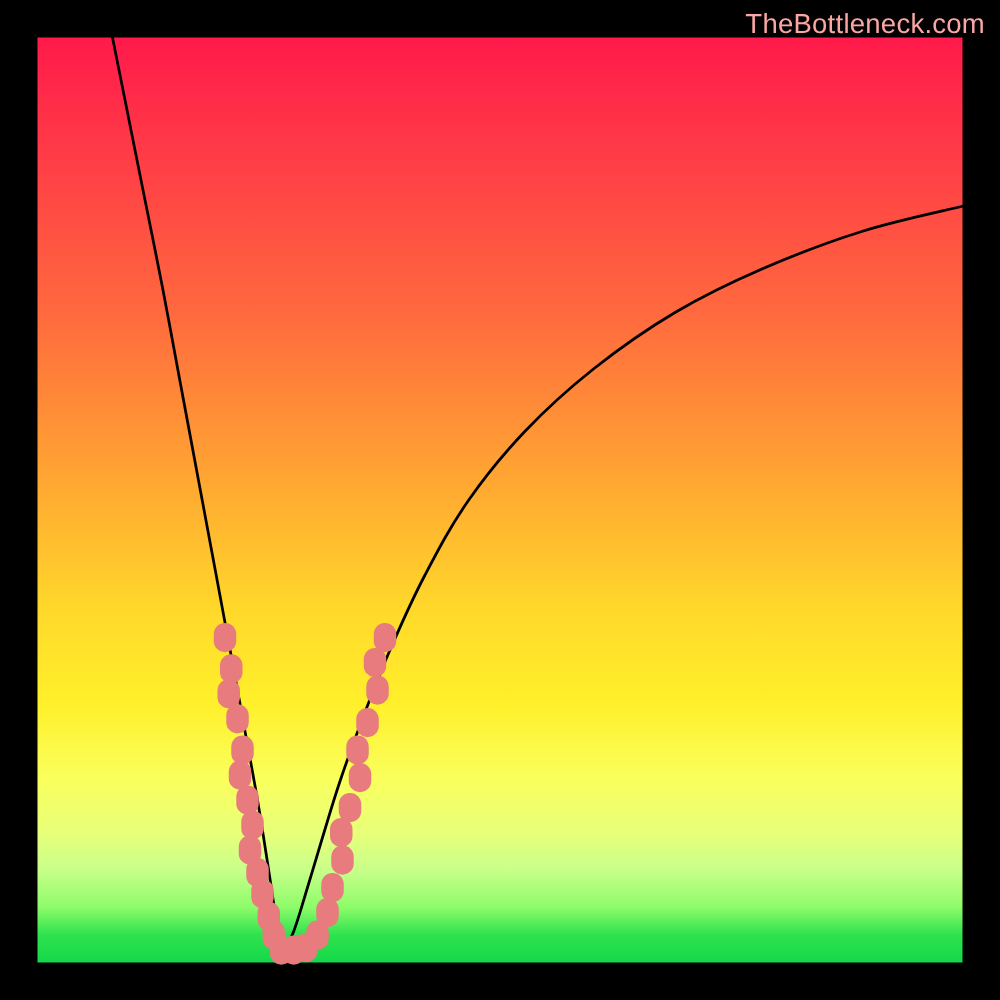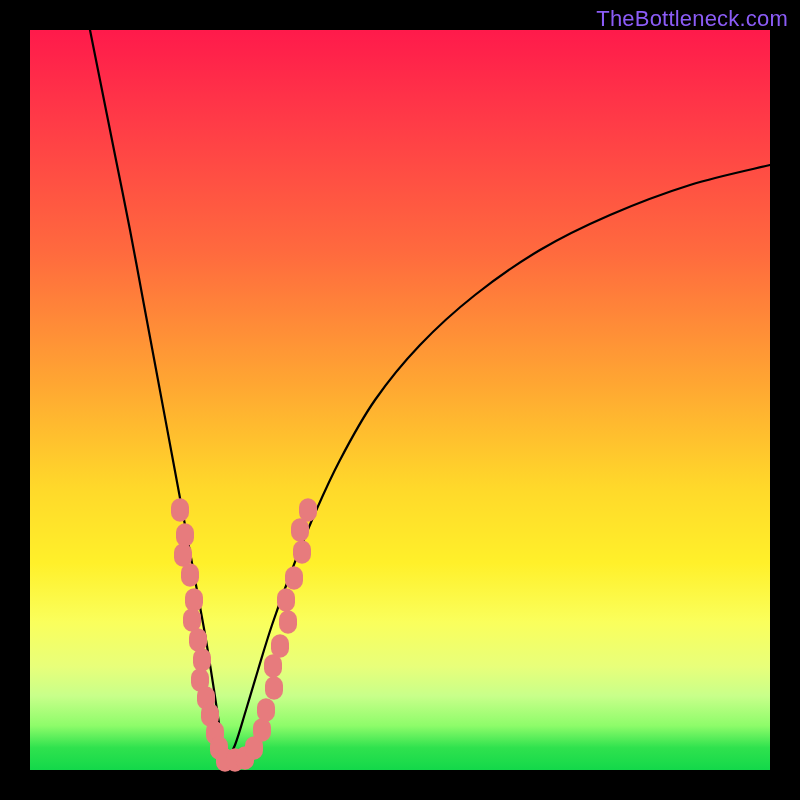--- a/index.html
+++ b/index.html
@@ -37,21 +37,21 @@
       #c8ff8a 90%,
       #8efc6a 94%,
       #2fe24e 97%,
       #13d84a 100%
     );
   }
   .watermark {
     position: absolute;
     top: 6px;
     right: 12px;
-    color: #8b5cf6;
+    color: #fca5a5;
     font-size: 22px;
     font-weight: 500;
     letter-spacing: 0.2px;
     user-select: none;
   }
   svg.curve-layer {
     position: absolute;
     left: 0;
     top: 0;
     width: 740px;

